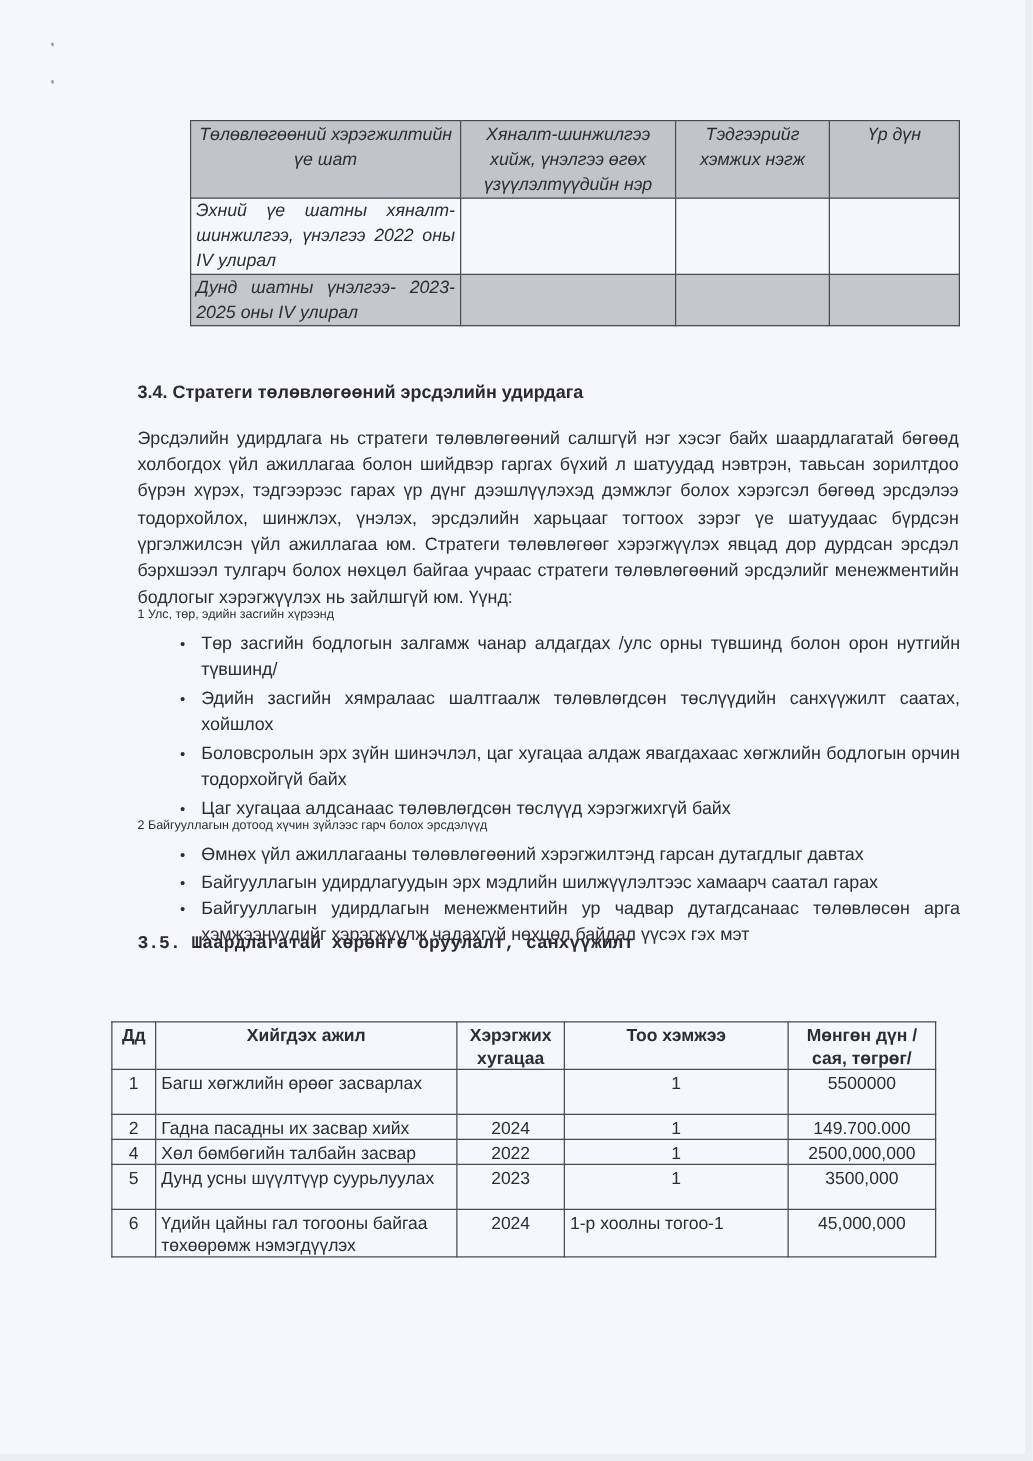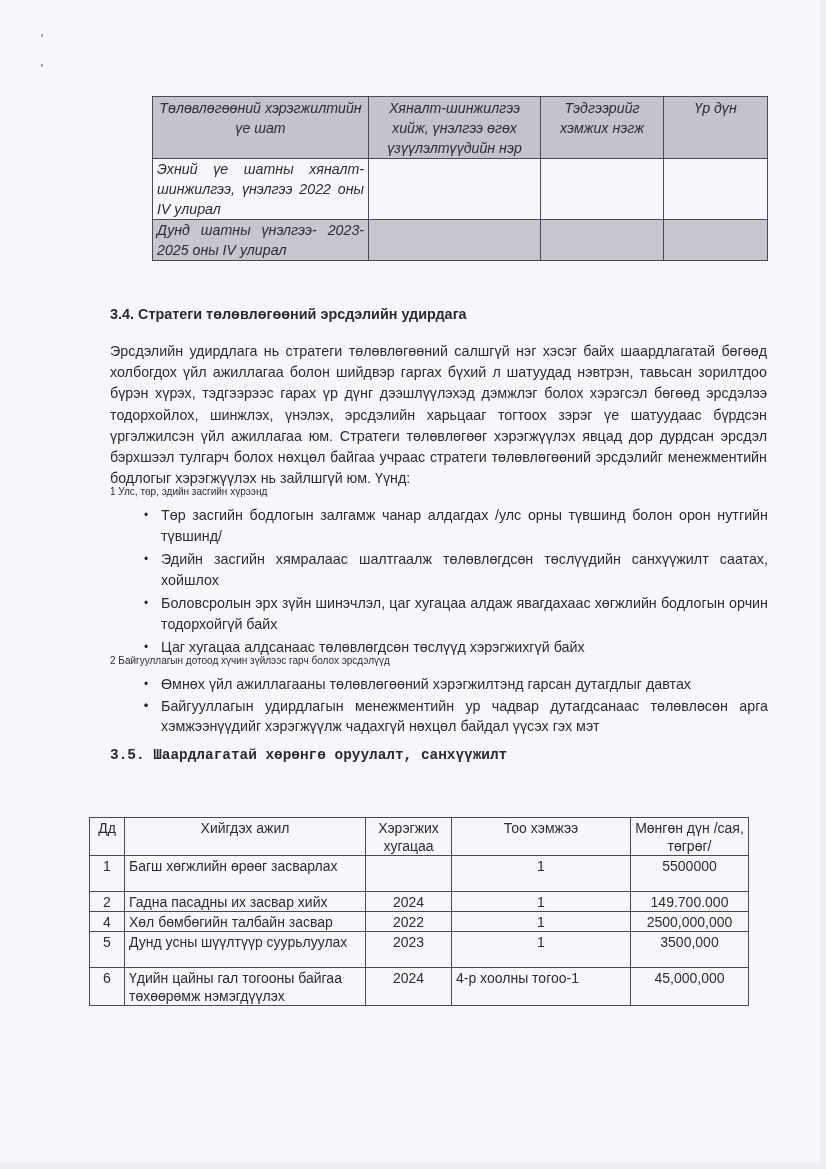--- a/index.html
+++ b/index.html
@@ -31,21 +31,21 @@
     position: absolute; left: 110px; width: 657px; font-size: 14.3px; line-height: 21.2px;
     text-align: justify; text-align-last: left; color: #2c2c33;
   }
   .numbered { position: absolute; left: 110px; font-size: 10px; color: #2c2c33; text-align: right; }
   ul.bullets { position: absolute; margin: 0; padding: 0; list-style: none; font-size: 14.3px; line-height: 20.5px; color: #2c2c33; }
   ul.bullets li { position: relative; padding-left: 0; margin-bottom: 3px; text-align: justify; text-align-last: left; }
   ul.bullets li .dot { position: absolute; left: -17px; top: 0; font-size: 12px; }
 
   #t2 { left: 89px; top: 817px; width: 659px; font-size: 14px; line-height: 18px; }
   #t2 td { padding: 1px 4px 0 4px; }
-  #t2 .hdr td { text-align: center; height: 34px; }
+  #t2 .hdr td { text-align: center; height: 34px; font-weight: bold; }
   #t2 td.c { text-align: center; }
   #t2 .h2 td { height: 34px; }
   #t2 .h1 td { height: 18px; }
 </style>
 </head>
 <body>
 
 <div class="page">
   <span class="scan-dot" style="left:41px;top:34px;"></span>
   <span class="scan-dot" style="left:41px;top:64px;"></span>
@@ -86,21 +86,21 @@
   <ul class="bullets" style="left:161px; top:505px; width:607px;">
     <li><span class="dot">•</span><span>Төр засгийн бодлогын залгамж чанар алдагдах /улс орны түвшинд болон орон нутгийн түвшинд/</span></li>
     <li><span class="dot">•</span><span>Эдийн засгийн хямралаас шалтгаалж төлөвлөгдсөн төслүүдийн санхүүжилт саатах, хойшлох</span></li>
     <li><span class="dot">•</span><span>Боловсролын эрх зүйн шинэчлэл, цаг хугацаа алдаж явагдахаас хөгжлийн бодлогын орчин тодорхойгүй байх</span></li>
     <li><span class="dot">•</span><span>Цаг хугацаа алдсанаас төлөвлөгдсөн төслүүд хэрэгжихгүй байх</span></li>
   </ul>
 
   <div class="numbered" style="top:655px;">2  Байгууллагын дотоод хүчин зүйлээс гарч болох эрсдэлүүд</div>
   <ul class="bullets" style="left:161px; top:674px; width:607px;">
     <li style="margin-bottom:1px;"><span class="dot">•</span><span>Өмнөх үйл ажиллагааны төлөвлөгөөний хэрэгжилтэнд гарсан дутагдлыг давтах</span></li>
-    <li style="margin-bottom:1px;"><span class="dot">•</span></li>
+    <li style="margin-bottom:1px;"><span class="dot">•</span><span>Байгууллагын удирдлагуудын эрх мэдлийн шилжүүлэлтээс хамаарч саатал гарах</span></li>
     <li><span class="dot">•</span><span>Байгууллагын удирдлагын менежментийн ур чадвар дутагдсанаас төлөвлөсөн арга хэмжээнүүдийг хэрэгжүүлж чадахгүй нөхцөл байдал үүсэх гэх мэт</span></li>
   </ul>
 
   <div class="section-title" style="top:747px;font-family:Liberation Mono, monospace;">3.5. Шаардлагатай хөрөнгө оруулалт, санхүүжилт</div>
 
   <table id="t2" class="grid">
     <colgroup>
         <col style="width:35px">
         <col style="width:241px">
         <col style="width:86px">
@@ -140,18 +140,18 @@
       <td class="c">5</td>
       <td>Дунд усны шүүлтүүр суурьлуулах</td>
       <td class="c">2023</td>
       <td class="c">1</td>
       <td class="c">3500,000</td>
     </tr>
     <tr class="h2">
       <td class="c">6</td>
       <td>Үдийн цайны  гал тогооны байгаа төхөөрөмж нэмэгдүүлэх</td>
       <td class="c">2024</td>
-      <td>4-р хоолны тогоо-1</td>
+      <td>1-р хоолны тогоо-1</td>
       <td class="c">45,000,000</td>
     </tr>
   </tbody>
     </table>
 </div>
 
 </body></html>

